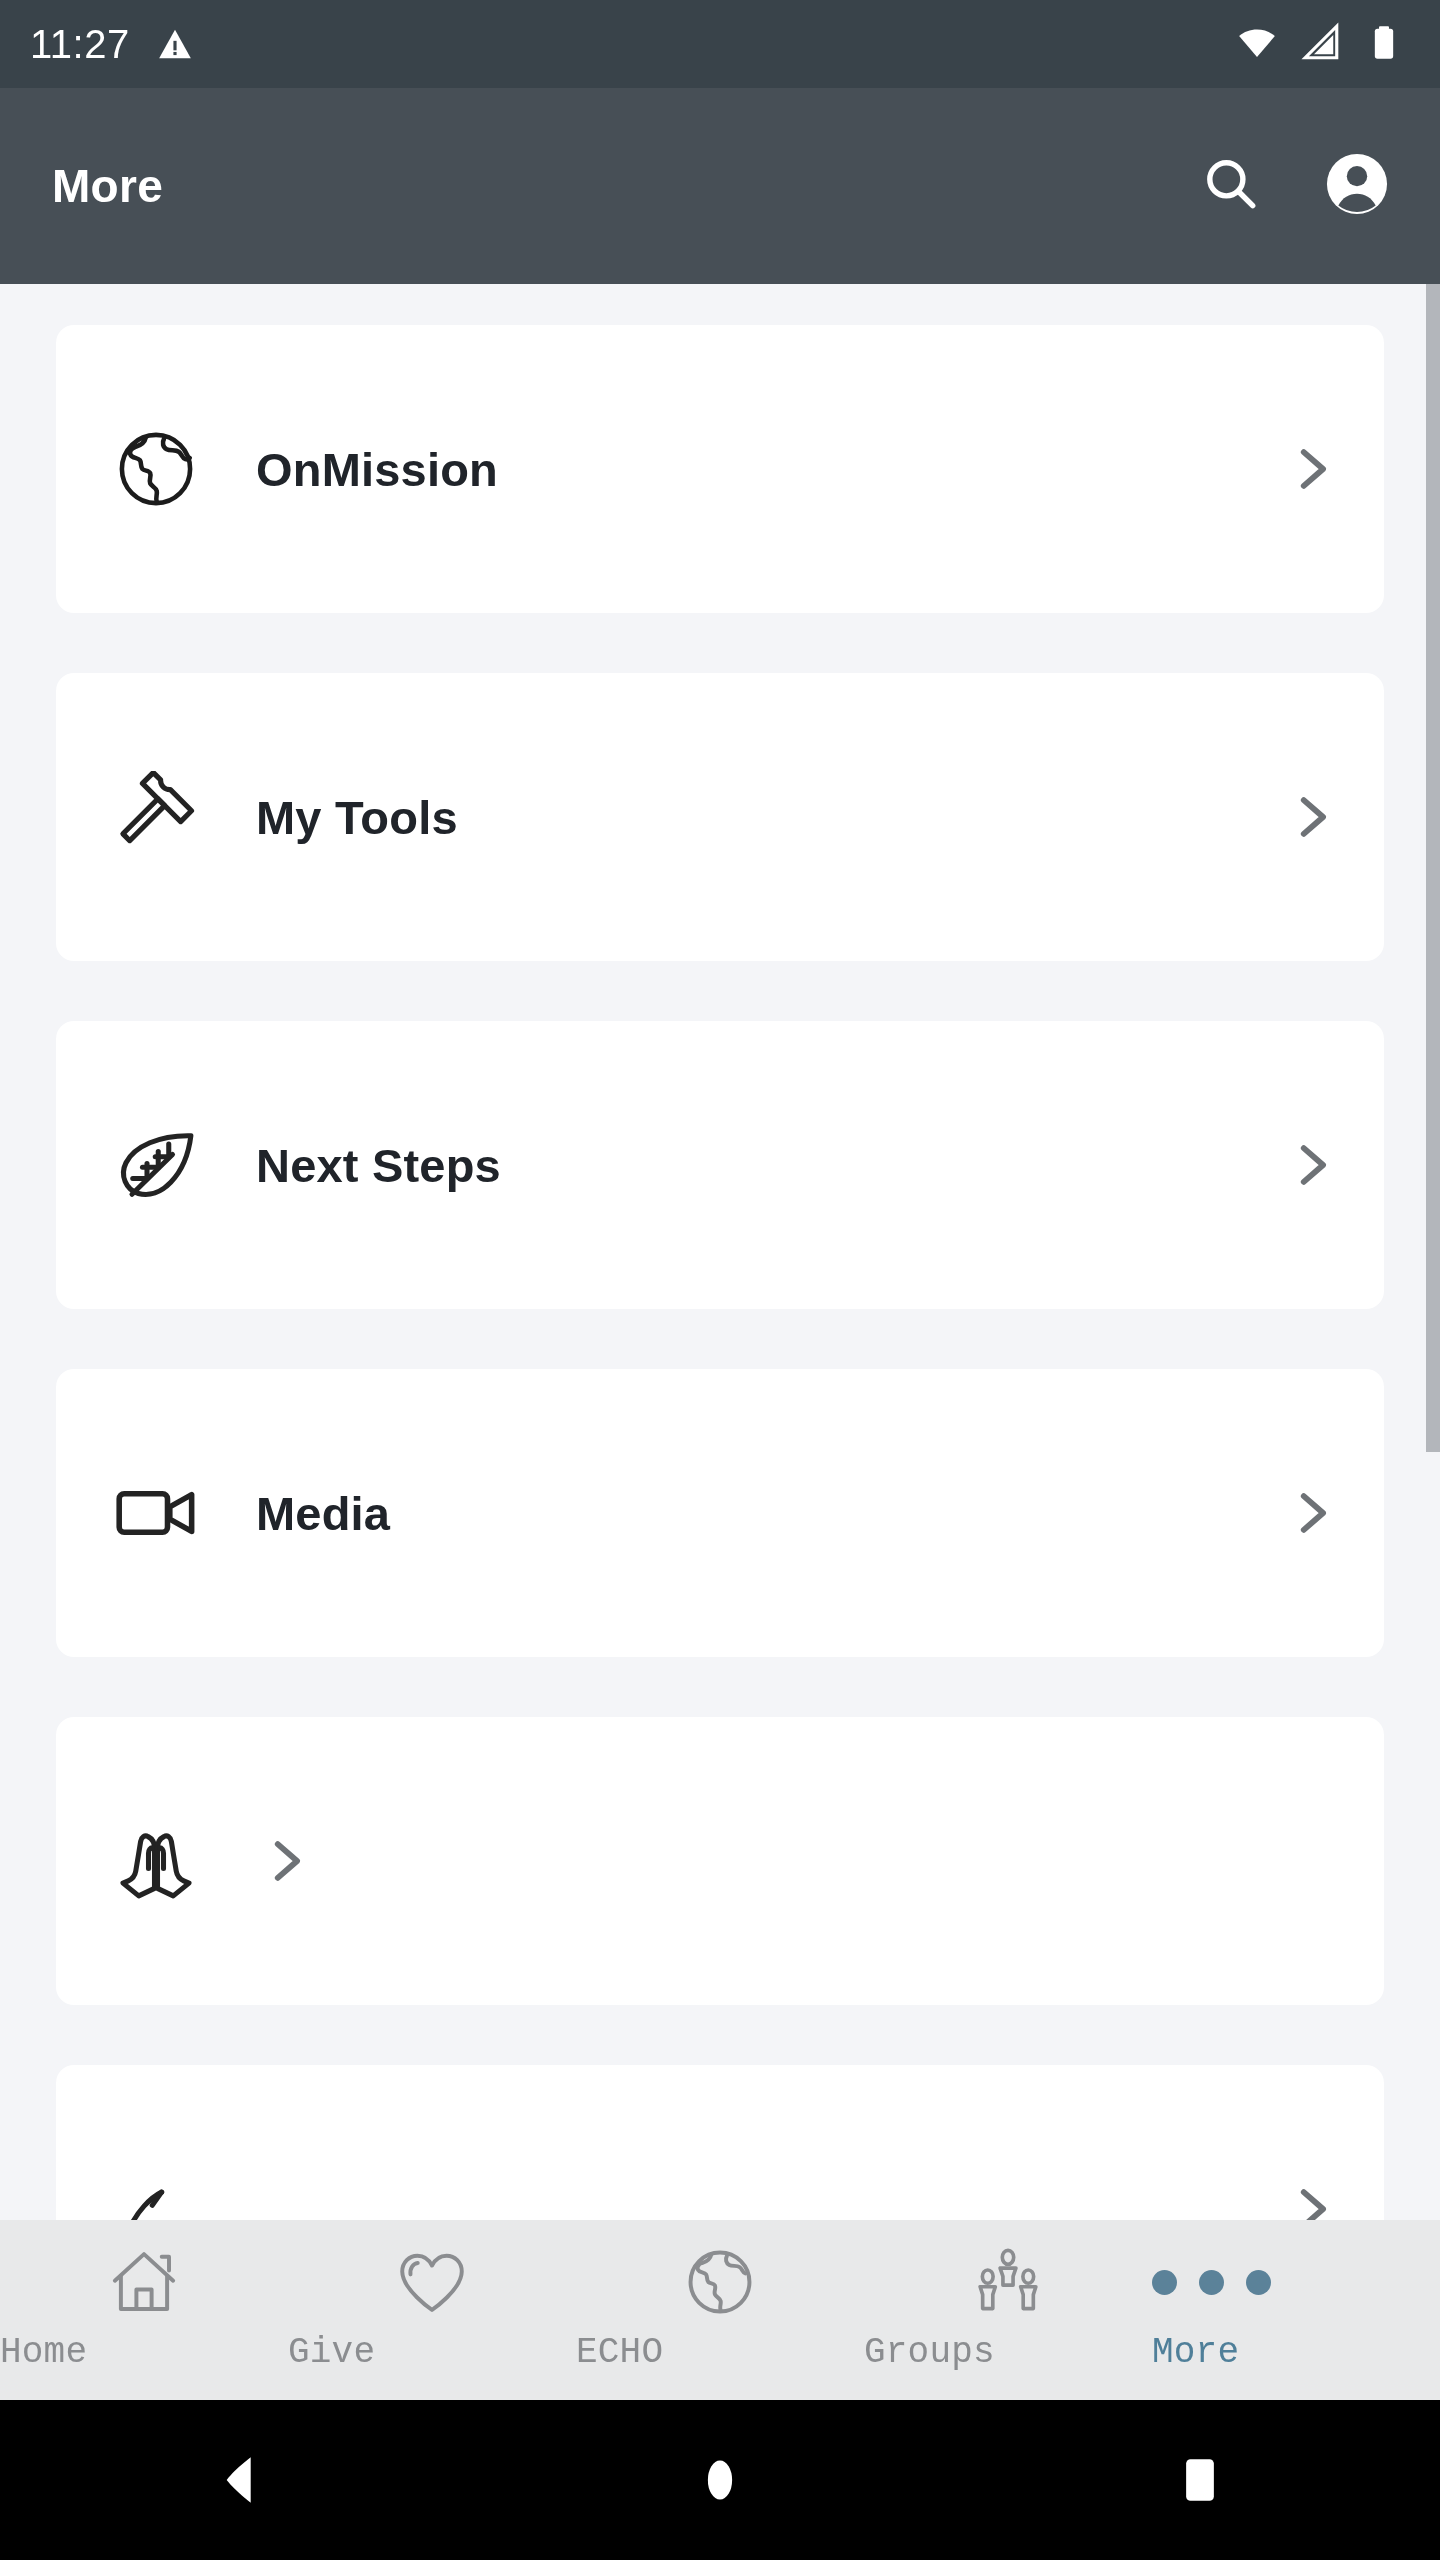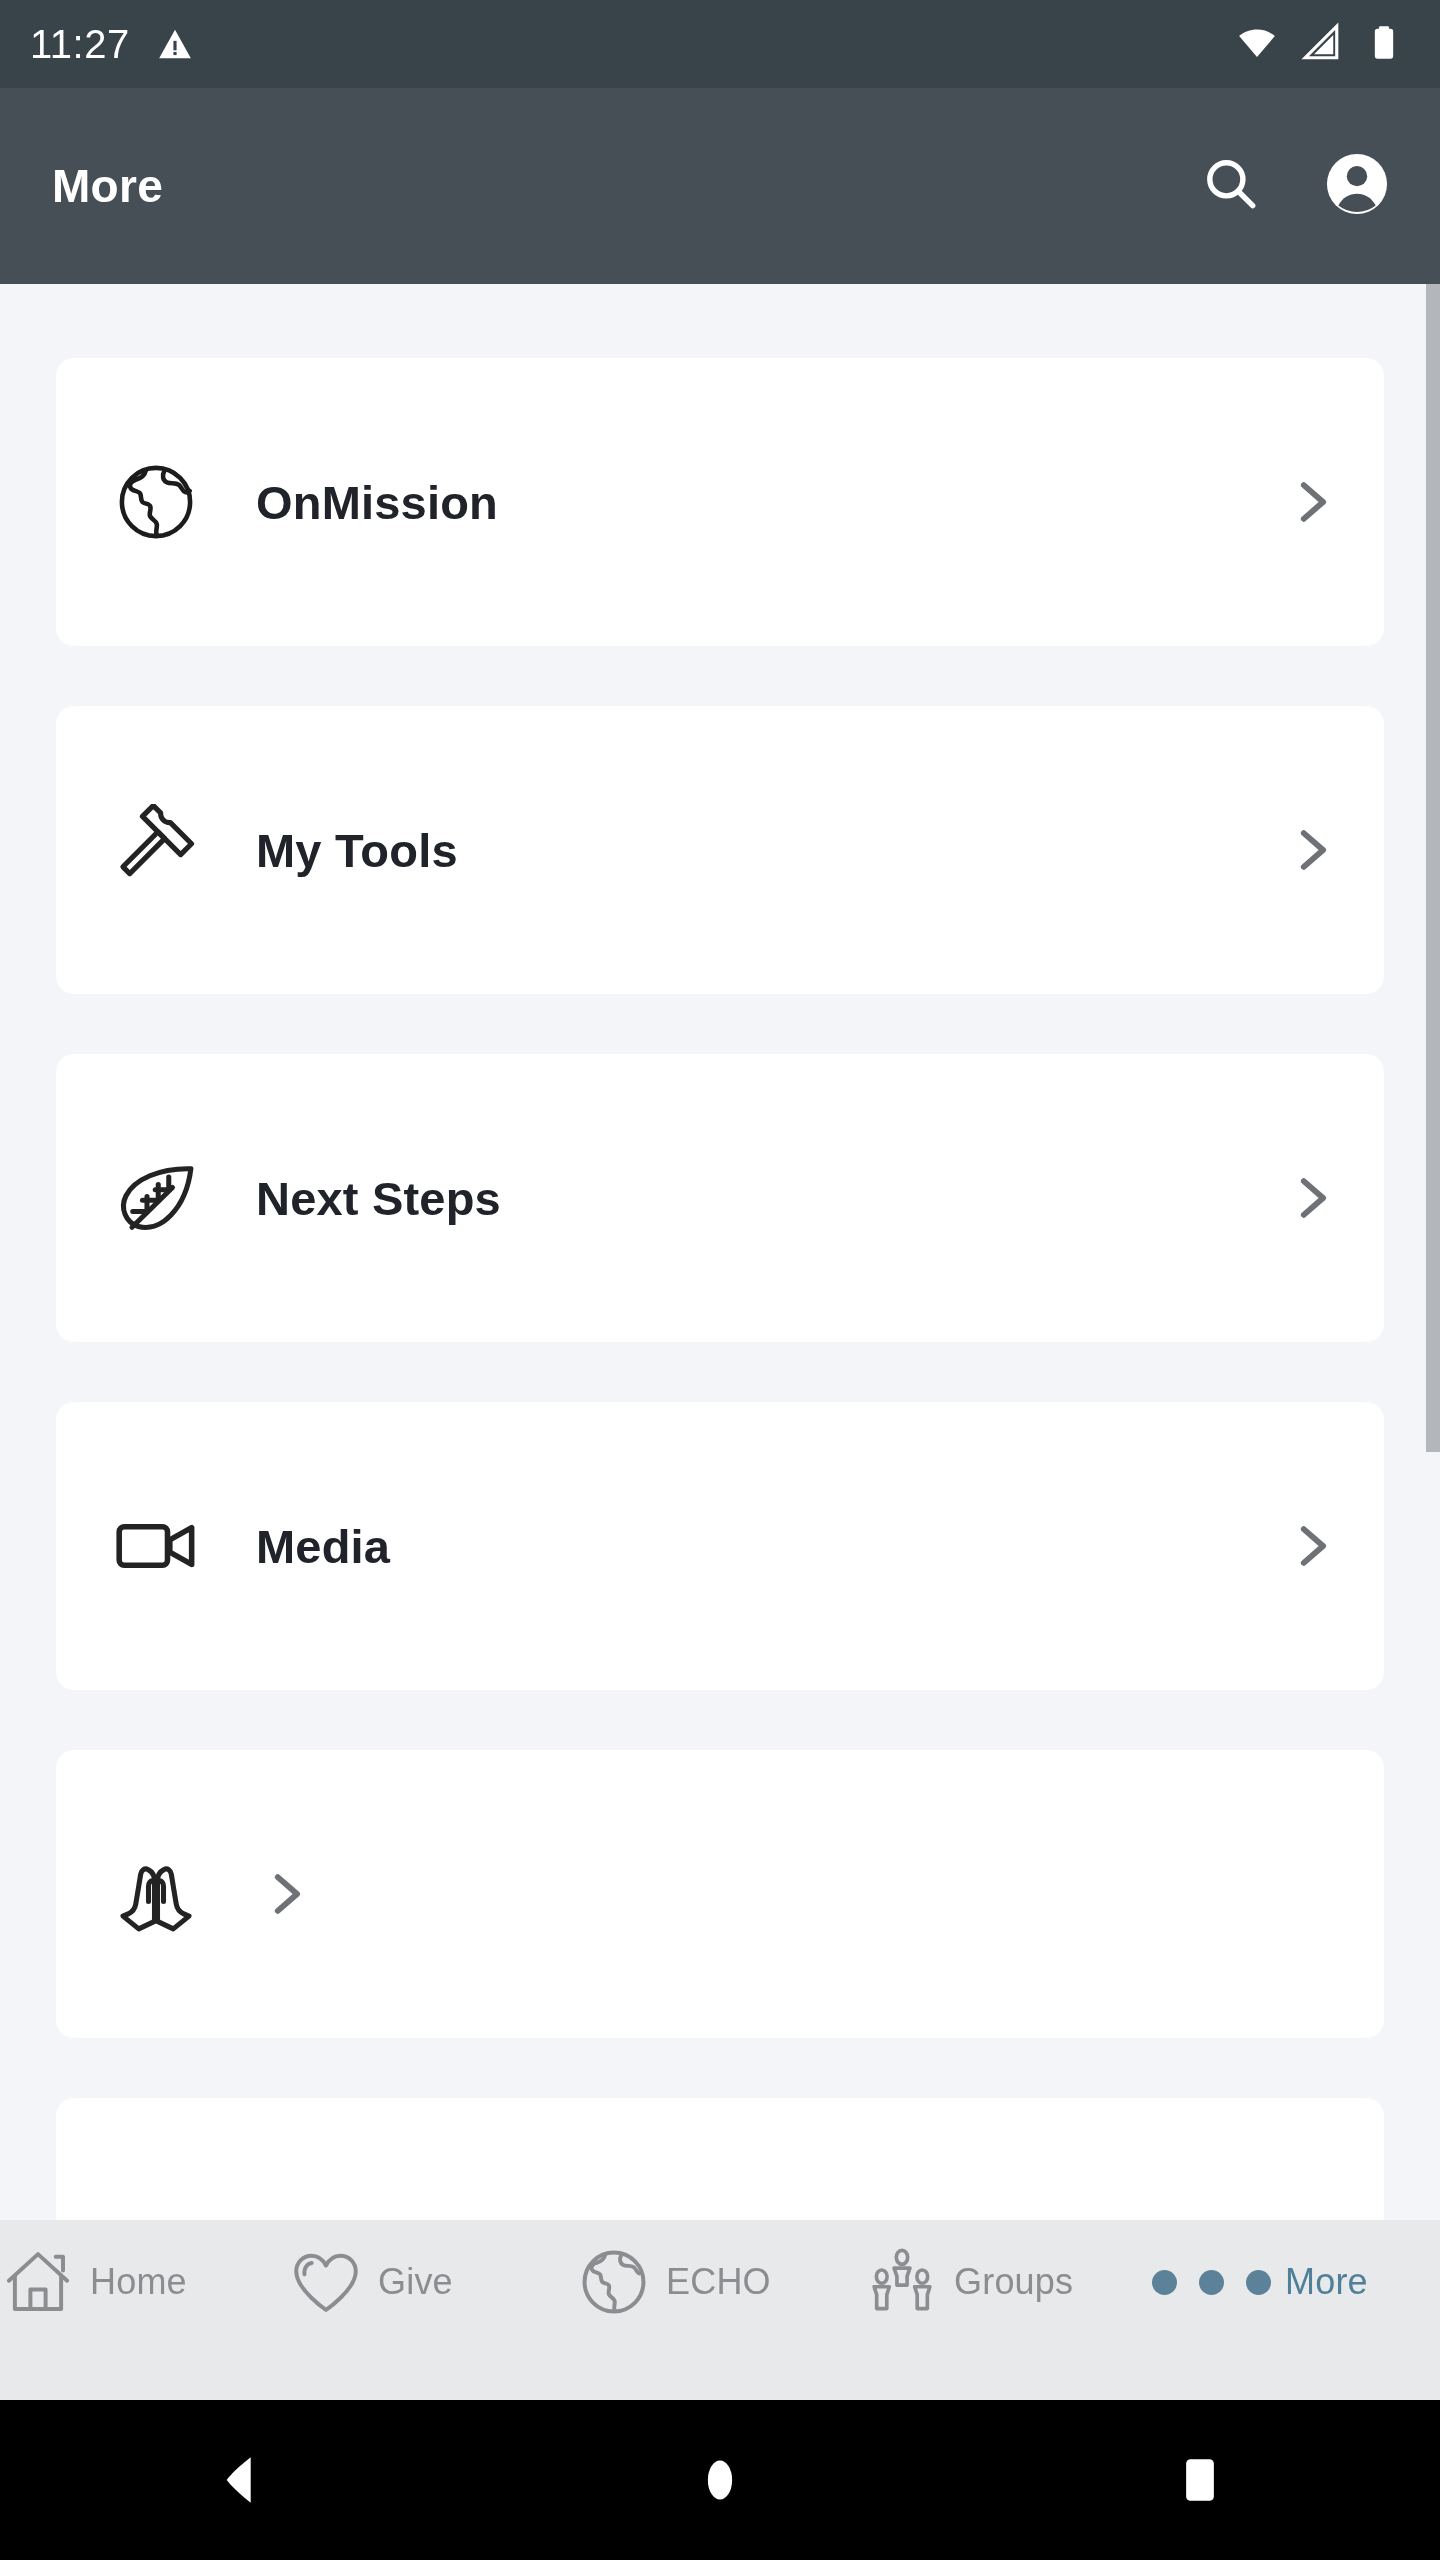--- a/index.html
+++ b/index.html
@@ -27,21 +27,21 @@
     background:#474f56; display:flex; align-items:center; padding:0 48px 0 52px;
   }
   .appbar-title{ color:#fff; font-size:46px; font-weight:bold; letter-spacing:.3px; }
   .appbar-actions{ margin-left:auto; display:flex; align-items:center; gap:60px; }
 
   
   .content{
     position:absolute; left:0; top:284px; width:1440px; height:1936px;
     background:#f4f5f8; overflow:hidden;
   }
-  .cards{ padding-top:74px; }
+  .cards{ padding-top:41px; }
   .card{
     position:relative; margin:0 56px 60px 56px; height:288px;
     background:#fff; border-radius:18px; display:flex; align-items:center;
     padding:0 44px 0 0;
   }
   .card.partial{ height:288px; margin-bottom:0; }
   .card-icon{
     width:200px; min-width:200px; display:flex; align-items:center; justify-content:center;
   }
   .card-label{
@@ -54,22 +54,22 @@
     position:absolute; right:0; top:0; width:14px; height:1168px;
     background:#b3b6bb;
   }
 
   
   .tabbar{
     position:absolute; left:0; top:2220px; width:1440px; height:180px;
     background:#e8e9ea; display:flex; align-items:flex-start;
   }
   .tab{
-    flex:1; display:flex; flex-direction:row; align-items:center;
-    padding-top:26px; gap:14px;
+    flex:1; display:flex; flex-direction:column; 
+    padding-top:26px; gap:14px;font-family:Liberation Mono, monospace;
   }
   .tab-icon{ height:72px; display:flex; align-items:center; justify-content:center; }
   .tab-label{ font-size:36px; color:#8b8d90; letter-spacing:.2px; }
   .tab.active .tab-label{ color:#4f7f99; }
   .dots{ display:flex; gap:22px; align-items:center; height:72px; }
   .dot{ width:25px; height:25px; border-radius:50%; background:#5b8299; }
 
   
   .navbar{
     position:absolute; left:0; top:2400px; width:1440px; height:160px;

